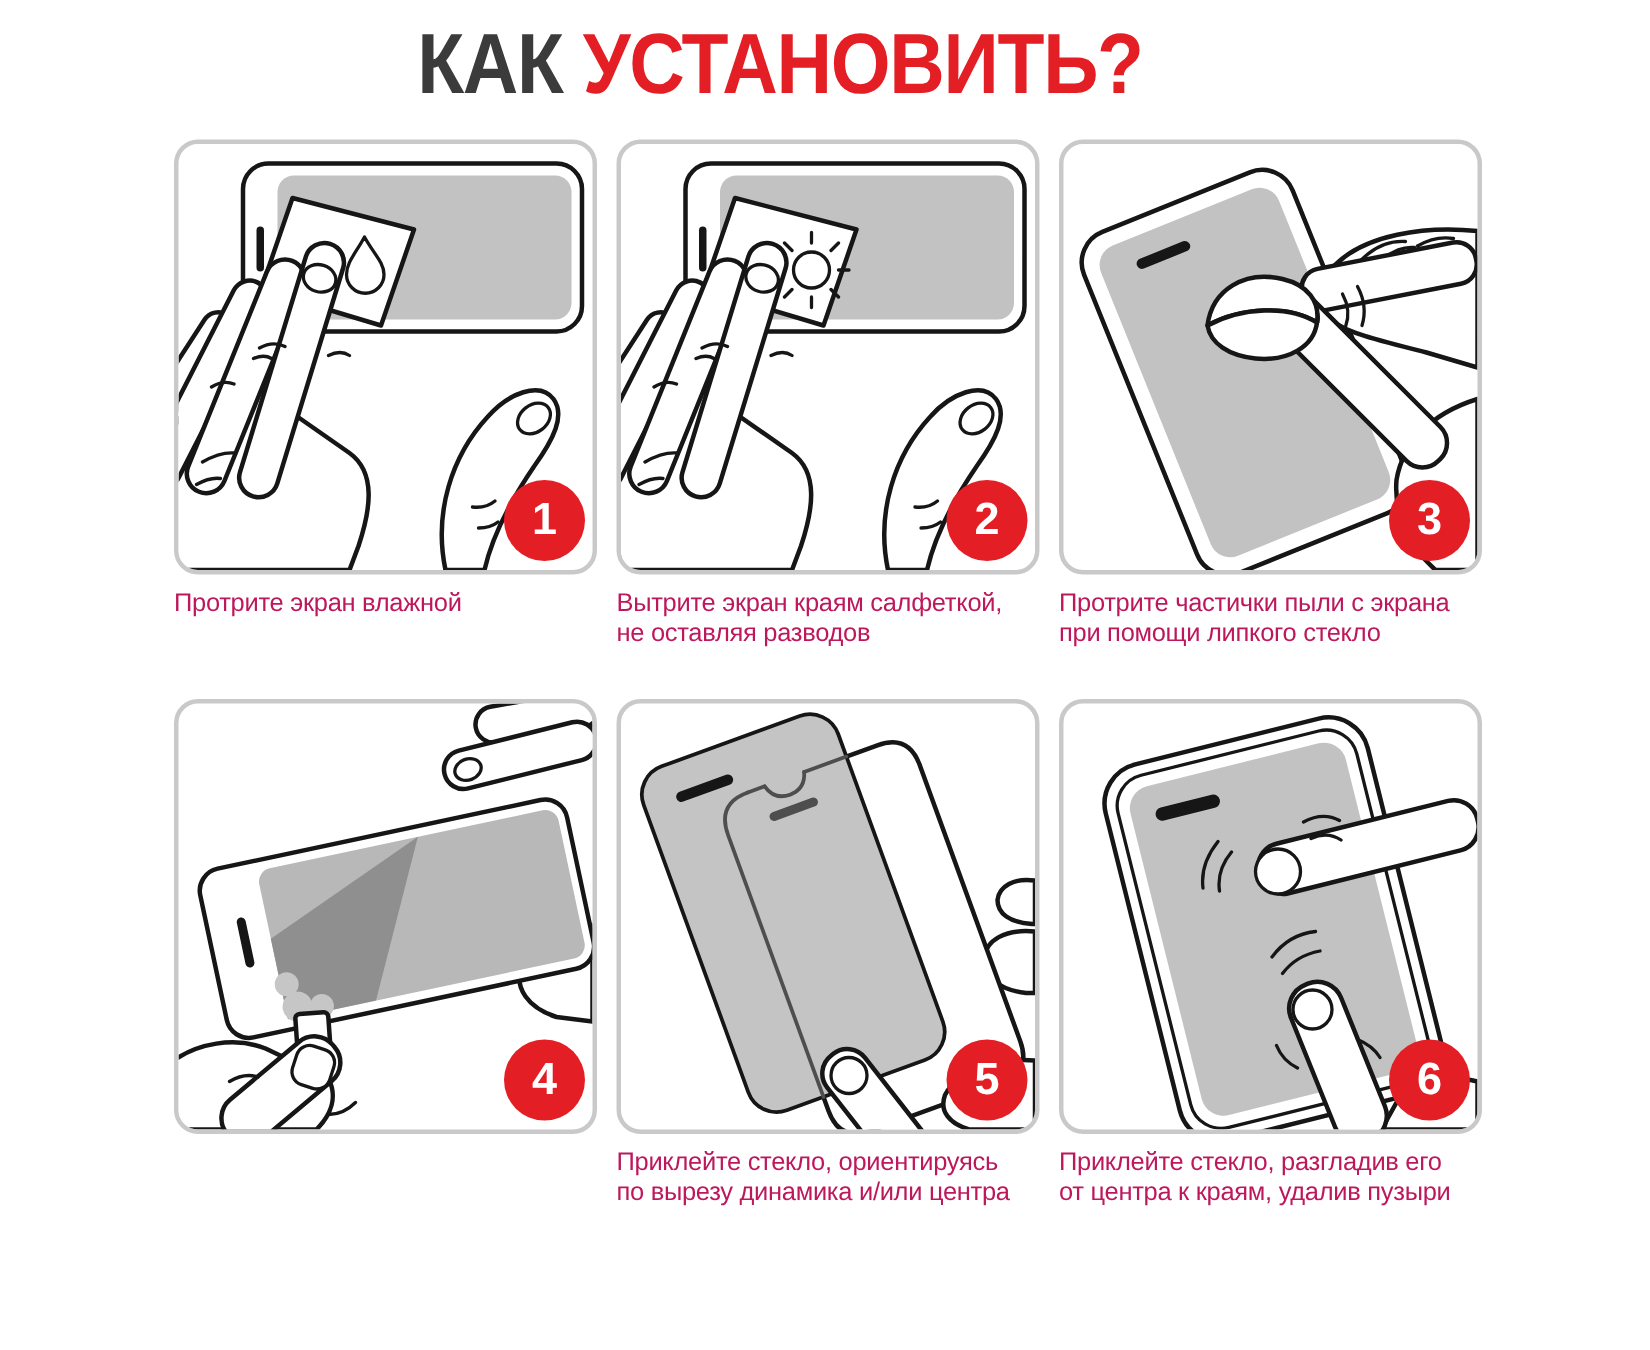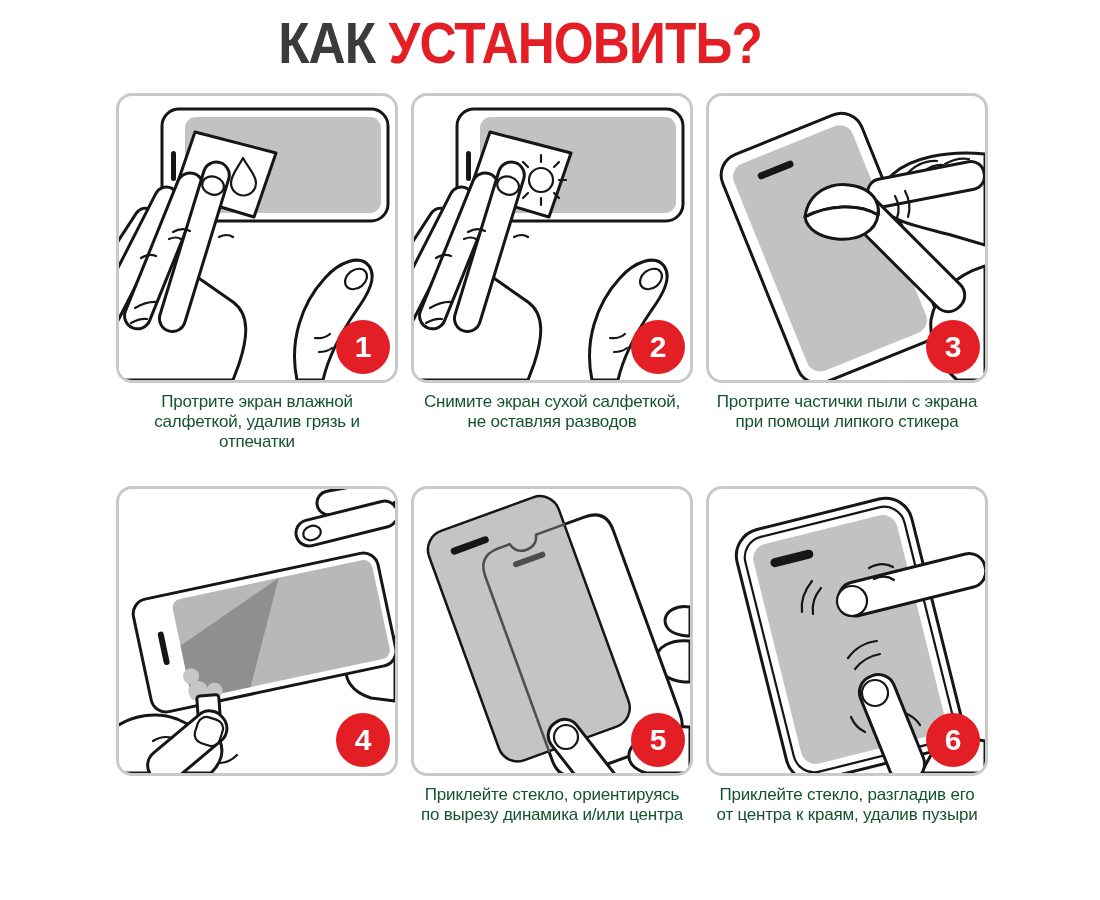--- a/index.html
+++ b/index.html
@@ -27,22 +27,22 @@
     overflow:hidden;
   }
   .panel svg{display:block;width:276px;height:284px;}
   .badge{
     position:absolute;right:5px;bottom:6px;width:54px;height:54px;
     border-radius:50%;background:#e31e24;color:#fff;
     font-size:30px;font-weight:bold;
     display:flex;align-items:center;justify-content:center;
   }
   .caption{
-    margin-top:9px;text-align:center;
-    font-size:17px;line-height:20px;color:#14532d;letter-spacing:-0.2px;
+    margin-top:9px;
+    font-size:17px;line-height:20px;color:#be185d;letter-spacing:-0.2px;
   }
 
   
   .sk{stroke:#161616;stroke-width:3;stroke-linecap:round;stroke-linejoin:round;}
   .s2{stroke:#161616;stroke-width:2.2;stroke-linecap:round;stroke-linejoin:round;}
   .fw{fill:#ffffff;}
   .fn{fill:none;}
 </style>
 </head>
 <body>
@@ -80,21 +80,20 @@
           <g>
             <path class="sk fw" d="M178 284 C170 246 182 208 206 182 C220 166 241 158 250 170 C258 181 250 197 237 215 C222 237 209 262 204 284 Z"></path>
             <ellipse cx="237" cy="183" rx="12" ry="9" transform="rotate(-38 237 183)" class="s2 fw"></ellipse>
             <path class="fn s2" d="M196 242 q9 1 15 -4 M200 256 q8 0 13 -4"></path>
           </g>
         </svg>
         <div class="badge">1</div>
       </div>
       <div class="caption">
         <div>Протрите экран влажной</div>
-        <div>салфеткой, удалив грязь и отпечатки</div>
       </div>
     </div>
 
     <div class="step">
       <div class="panel">
         <svg viewBox="0 0 276 284">
           <g>
             <rect x="43" y="13" width="226" height="112" rx="17" class="sk fw"></rect>
             <rect x="66" y="21" width="196" height="96" rx="11" fill="#c2c2c2"></rect>
             <rect x="52" y="55" width="5" height="30" rx="2.5" fill="#161616"></rect>
@@ -117,21 +116,21 @@
           </g>
           <g>
             <path class="sk fw" d="M178 284 C170 246 182 208 206 182 C220 166 241 158 250 170 C258 181 250 197 237 215 C222 237 209 262 204 284 Z"></path>
             <ellipse cx="237" cy="183" rx="12" ry="9" transform="rotate(-38 237 183)" class="s2 fw"></ellipse>
             <path class="fn s2" d="M196 242 q9 1 15 -4 M200 256 q8 0 13 -4"></path>
           </g>
         </svg>
         <div class="badge">2</div>
       </div>
       <div class="caption">
-        <div>Снимите экран сухой салфеткой,</div>
+        <div>Вытрите экран краям салфеткой,</div>
         <div>не оставляя разводов</div>
       </div>
     </div>
 
     <div class="step">
       <div class="panel">
         <svg viewBox="0 0 276 284">
           <g transform="rotate(-22 120 150)">
             <rect x="45" y="30" width="150" height="245" rx="22" class="sk fw"></rect>
             <rect x="56" y="41" width="128" height="223" rx="14" fill="#c2c2c2"></rect>
@@ -148,21 +147,21 @@
           <g>
             <path class="sk fw" d="M96 121 C99 97 121 84 146 90 C163 94 171 105 169 119 C150 107 118 109 96 121 Z"></path>
             <path class="sk fw" d="M96 121 C118 109 150 107 169 119 C167 135 150 145 128 143 C110 141 98 133 96 121 Z"></path>
           </g>
           <path class="fn s2" d="M186 100 q6 11 2 22 M196 95 q7 13 3 26"></path>
         </svg>
         <div class="badge">3</div>
       </div>
       <div class="caption">
         <div>Протрите частички пыли с экрана</div>
-        <div>при помощи липкого стикера</div>
+        <div>при помощи липкого стекло</div>
       </div>
     </div>
 
     <div class="step">
       <div class="panel">
         <svg viewBox="0 0 276 284">
           <g>
             <rect x="-12" y="-12" width="24" height="84" rx="12" transform="translate(210,14) rotate(-100)" class="sk fw"></rect>
             <rect x="-13" y="-13" width="26" height="104" rx="13" transform="translate(190,44) rotate(-104)" class="sk fw"></rect>
             <ellipse cx="193" cy="44" rx="9" ry="7" transform="rotate(-20 193 44)" class="s2 fw"></ellipse>

